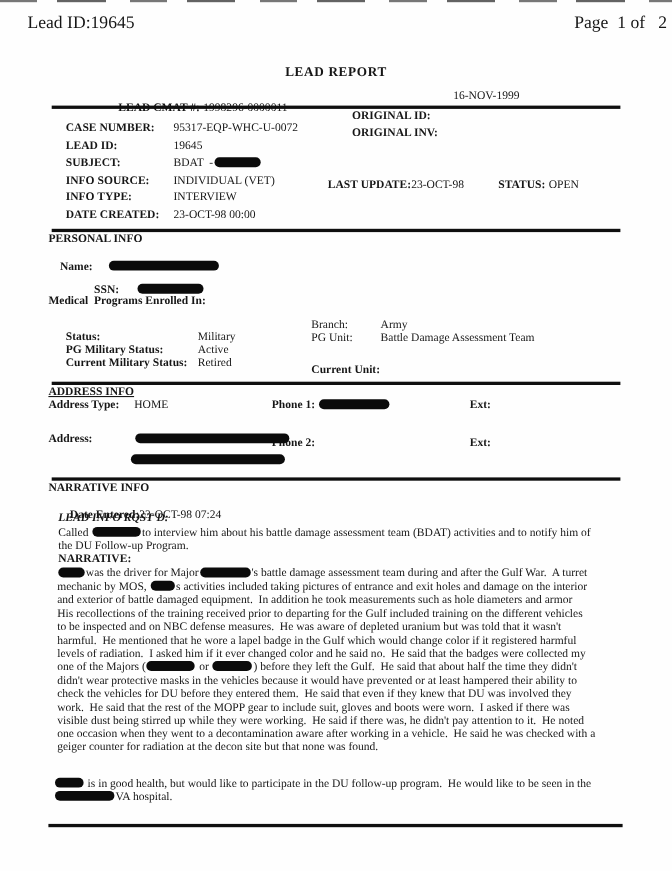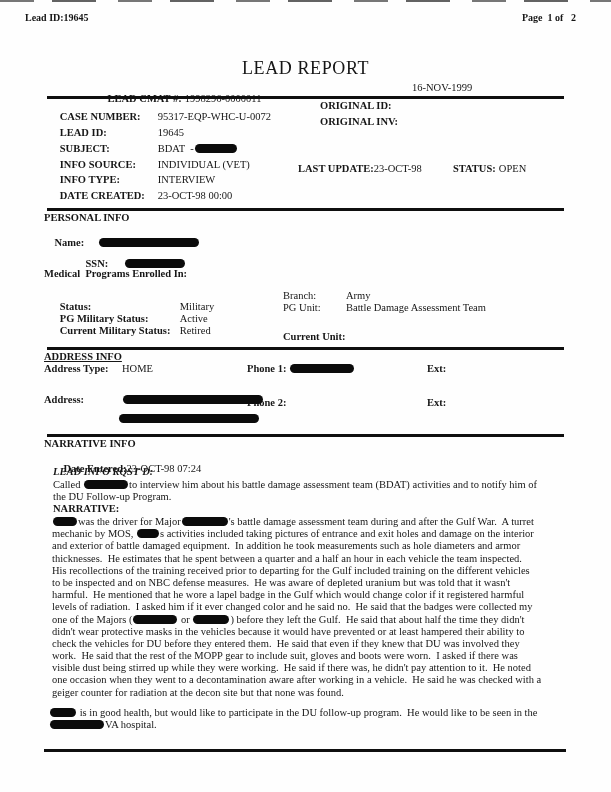--- a/index.html
+++ b/index.html
@@ -14,22 +14,22 @@
   .redact{
     display:inline-block;height:9px;background:#0b0b0b;border-radius:4.5px;
     vertical-align:middle;position:relative;top:-1px;margin:0 1px;
   }
   .rule{position:absolute;left:47px;width:517px;height:3px;background:#0f0f0f;}
   .scan-artifact{
     position:absolute;left:0;top:0;width:611px;height:2px;
     background:repeating-linear-gradient(90deg,#4a4a4a 0 34px,transparent 34px 52px,#2f2f2f 52px 96px,transparent 96px 118px);
     opacity:.75;
   }
-  .hdr-small{font-size:10px;font-weight:bold;}
-  .title{left:0;width:611px;text-align:center;font-size:18px;font-weight:normal;letter-spacing:.6px;}
+  .hdr-small{font-size:16px;font-weight:normal;}
+  .title{left:0;width:611px;text-align:center;font-size:12px;font-weight:bold;letter-spacing:.6px;}
   
   .case-table{position:absolute;left:44px;top:100px;width:523px;}
   .crow{position:relative;height:15.85px;white-space:pre;}
   .clabel{display:inline-block;width:98px;font-weight:bold;}
   .rcol{position:absolute;top:0;white-space:pre;}
   .ml3{margin-left:3px;}
   
   .plabel{display:inline-block;width:120px;font-weight:bold;white-space:pre;}
   .prow{position:relative;height:11.8px;white-space:pre;}
   .blabel{display:inline-block;width:63px;font-weight:normal;}
@@ -134,21 +134,20 @@
   <div class="abs b" style="left:53px;top:466px;font-style:italic;">LEAD INFO RQST'D:</div>
   <div class="abs" style="left:53px;top:479px;">
       <div class="tline">Called <span class="redact" style="width: 44px;"></span>to interview him about his battle damage assessment team (BDAT) activities and to notify him of</div>
       <div class="tline">the DU Follow-up Program.</div>
     </div>
   <div class="abs b" style="left:53px;top:503px;">NARRATIVE:</div>
   <div class="abs" style="left:52px;top:516px;">
       <div class="tline"><span class="redact" style="width: 24px;"></span>was the driver for Major<span class="redact" style="width: 46px;"></span>'s battle damage assessment team during and after the Gulf War.  A turret</div>
       <div class="tline">mechanic by MOS, <span class="redact" style="width: 22px;"></span>s activities included taking pictures of entrance and exit holes and damage on the interior</div>
       <div class="tline">and exterior of battle damaged equipment.  In addition he took measurements such as hole diameters and armor</div>
-      <div class="tline">thicknesses.  He estimates that he spent between a quarter and a half an hour in each vehicle the team inspected.</div>
       <div class="tline">His recollections of the training received prior to departing for the Gulf included training on the different vehicles</div>
       <div class="tline">to be inspected and on NBC defense measures.  He was aware of depleted uranium but was told that it wasn't</div>
       <div class="tline">harmful.  He mentioned that he wore a lapel badge in the Gulf which would change color if it registered harmful</div>
       <div class="tline">levels of radiation.  I asked him if it ever changed color and he said no.  He said that the badges were collected my</div>
       <div class="tline">one of the Majors (<span class="redact" style="width: 44px;"></span> or <span class="redact" style="width: 36px;"></span>) before they left the Gulf.  He said that about half the time they didn't</div>
       <div class="tline">didn't wear protective masks in the vehicles because it would have prevented or at least hampered their ability to</div>
       <div class="tline">check the vehicles for DU before they entered them.  He said that even if they knew that DU was involved they</div>
       <div class="tline">work.  He said that the rest of the MOPP gear to include suit, gloves and boots were worn.  I asked if there was</div>
       <div class="tline">visible dust being stirred up while they were working.  He said if there was, he didn't pay attention to it.  He noted</div>
       <div class="tline">one occasion when they went to a decontamination aware after working in a vehicle.  He said he was checked with a</div>

